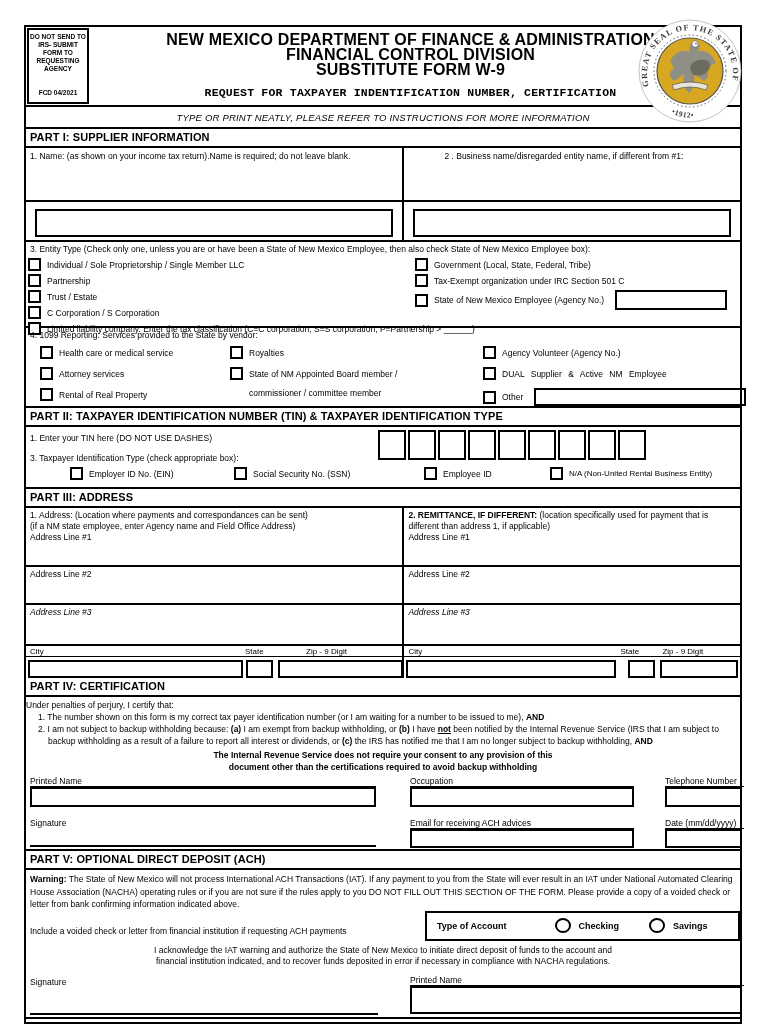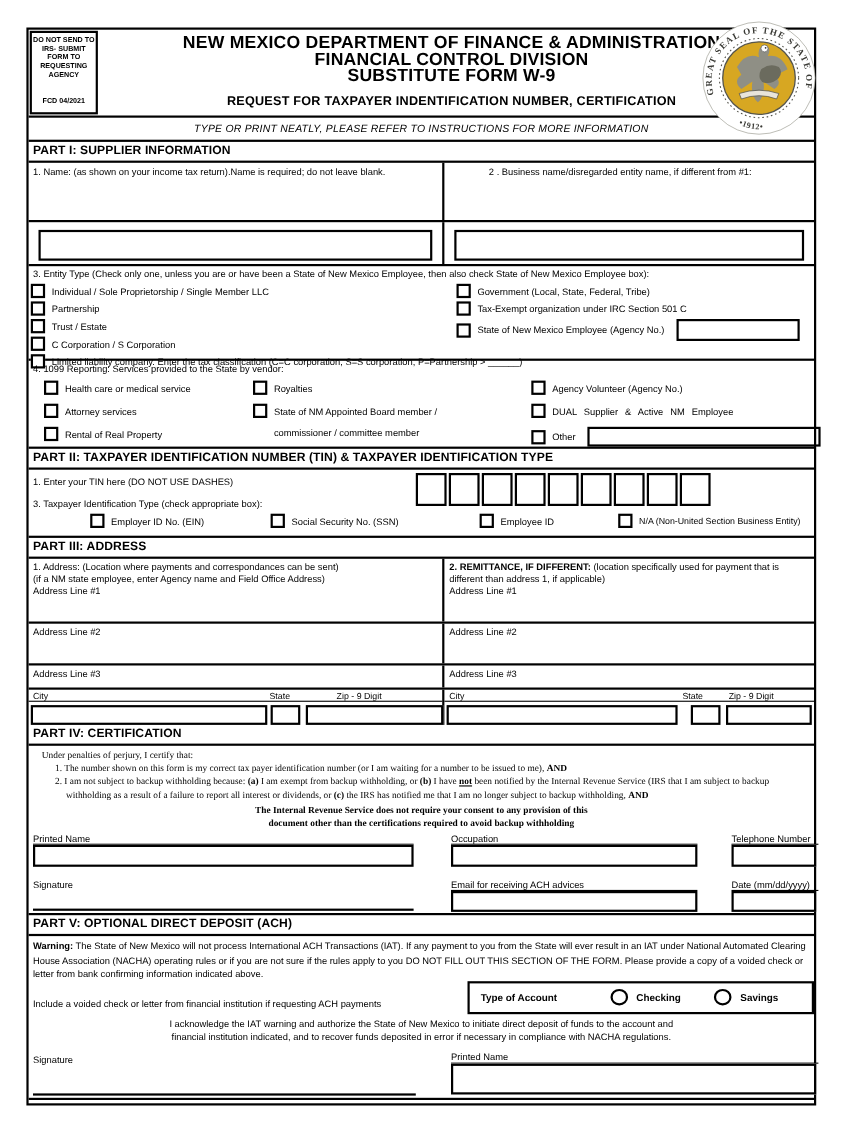--- a/index.html
+++ b/index.html
@@ -7,21 +7,21 @@
     font-family:"Liberation Sans", sans-serif; }
   .form { position:absolute; left:24px; top:25px; width:718px; border:2px solid #000; background:#fff; }
 
   
   .hdr { position:relative; height:80px; border-bottom:2px solid #000; }
   .notice { position:absolute; left:1px; top:1px; width:62px; height:76px; border:2px solid #000;
     font-size:6.5px; font-weight:bold; text-align:center; padding-top:3px; line-height:8px; }
   .notice .ver { margin-top:16px; }
   .titles { position:absolute; left:130px; right:75px; top:5px; text-align:center; font-weight:bold; }
   .t1 { font-size:16px; line-height:15px; letter-spacing:.2px; }
-  .sub { font-size:11.5px; margin-top:9px; letter-spacing:.2px; }
+  .sub { font-size:11.5px; margin-top:9px; letter-spacing:.2px;font-family:Liberation Mono, monospace; }
   .seal { position:absolute; right:-2px; top:-8px; width:104px; height:104px; z-index:5; }
 
   .instr { height:22px; border-bottom:2px solid #000; text-align:center;
     font-style:italic; font-size:9.5px; padding-top:5px; letter-spacing:.2px; }
 
   .phdr { font-weight:bold; font-size:11px; padding:2px 4px 3px; border-bottom:2px solid #000; letter-spacing:.1px; }
 
   .lbl { font-size:8.5px;gap:36px; }
   .row-labels { display:flex; height:54px; border-bottom:2px solid #000; }
   .row-boxes  { display:flex; height:40px; border-bottom:2px solid #000; }
@@ -46,36 +46,36 @@
   .rep .chkitem { margin-bottom:8px; }
   .cont2 { margin-left:19px; font-size:8.5px; height:13px; }
   .other-box { display:inline-block; width:212px; height:18px; border:2px solid #000; margin-left:5px; vertical-align:middle; }
   .dual { word-spacing:4px; }
 
   .tin { position:relative; height:62px; border-bottom:2px solid #000; }
   .tlbl1 { position:absolute; left:4px; top:6px;  font-size:8.5px; }
   .tlbl2 { position:absolute; left:4px; top:26px; font-size:8.5px; }
   .tinboxes { position:absolute; left:352px; top:3px; display:flex; gap:2px; }
   .tinbox { width:28px; height:30px; border:2px solid #000; }
-  .ttype { position:absolute; top:40px; left:12px; right:0; height:18px; }
+  .ttype { position:absolute; top:40px; left:0; right:0; height:18px; }
   .ttype .chkitem { position:absolute; }
 
   .arow { display:flex; border-bottom:2px solid #000; font-size:8.5px; }
   .arow .al { width:53%; border-right:2px solid #000; padding:2px 4px; line-height:11px; }
   .arow .ar { flex:1; padding:2px 4px; line-height:11px; }
-  .h48 { height:59px; } .h38 { height:38px; } .h29 { height:22px; }
+  .h48 { height:59px; } .h38 { height:38px; } .h29 { height:41px;font-style:italic; }
   .crow { display:flex; height:32px; font-size:8px; }
   .ccol { position:relative; }
   .ccol.l { width:53%; border-right:2px solid #000; }
   .ccol.r { flex:1; }
   .clband { position:absolute; left:0; right:0; top:0; height:11px; border-bottom:1px solid #000; }
   .clband span { position:absolute; top:1px; }
   .cbox { position:absolute; top:14px; height:18px; border:2px solid #000; background:#fff; }
 
-  .cert { padding:2px 12px 0; font-size:8.5px; line-height:12px;font-family:Liberation Serif, serif; }
+  .cert { padding:2px 0 0; font-size:8.5px; line-height:12px; }
   .cert .li { margin-left:12px; padding-left:10px; text-indent:-10px; }
   .bu { font-weight:bold; text-decoration:underline; }
   .disc { text-align:center; font-weight:bold; margin-top:2px; line-height:12px; }
 
   .f4 { position:relative; height:78px; border-bottom:2px solid #000; font-size:8.5px; }
   .flabel { position:absolute; height:11px; border-bottom:1px solid #000; padding-top:0; }
   .fbox { position:absolute; border:2px solid #000; background:#fff; }
   .plain-lbl { position:absolute; }
   .sigline { position:absolute; border-top:2px solid #000; }
 
@@ -262,21 +262,21 @@
       <div class="chkitem" style="left:208px;">
           <span class="chk"></span>
           <span>Social Security No. (SSN)</span>
         </div>
       <div class="chkitem" style="left:398px;">
           <span class="chk"></span>
           <span>Employee ID</span>
         </div>
       <div class="chkitem" style="left:524px;">
           <span class="chk"></span>
-          <span style="font-size:8px;">N/A (Non-United Section Business Entity)</span>
+          <span style="font-size:8px;">N/A (Non-United Rental Business Entity)</span>
         </div>
     </div>
   </div>
 
   <div class="phdr">PART III: ADDRESS</div>
 
   <div class="arow h48">
     <div class="al">
       <div>1. Address: (Location where payments and correspondances can be sent)</div>
       <div>(if a NM state employee, enter Agency name and Field Office Address)</div>

